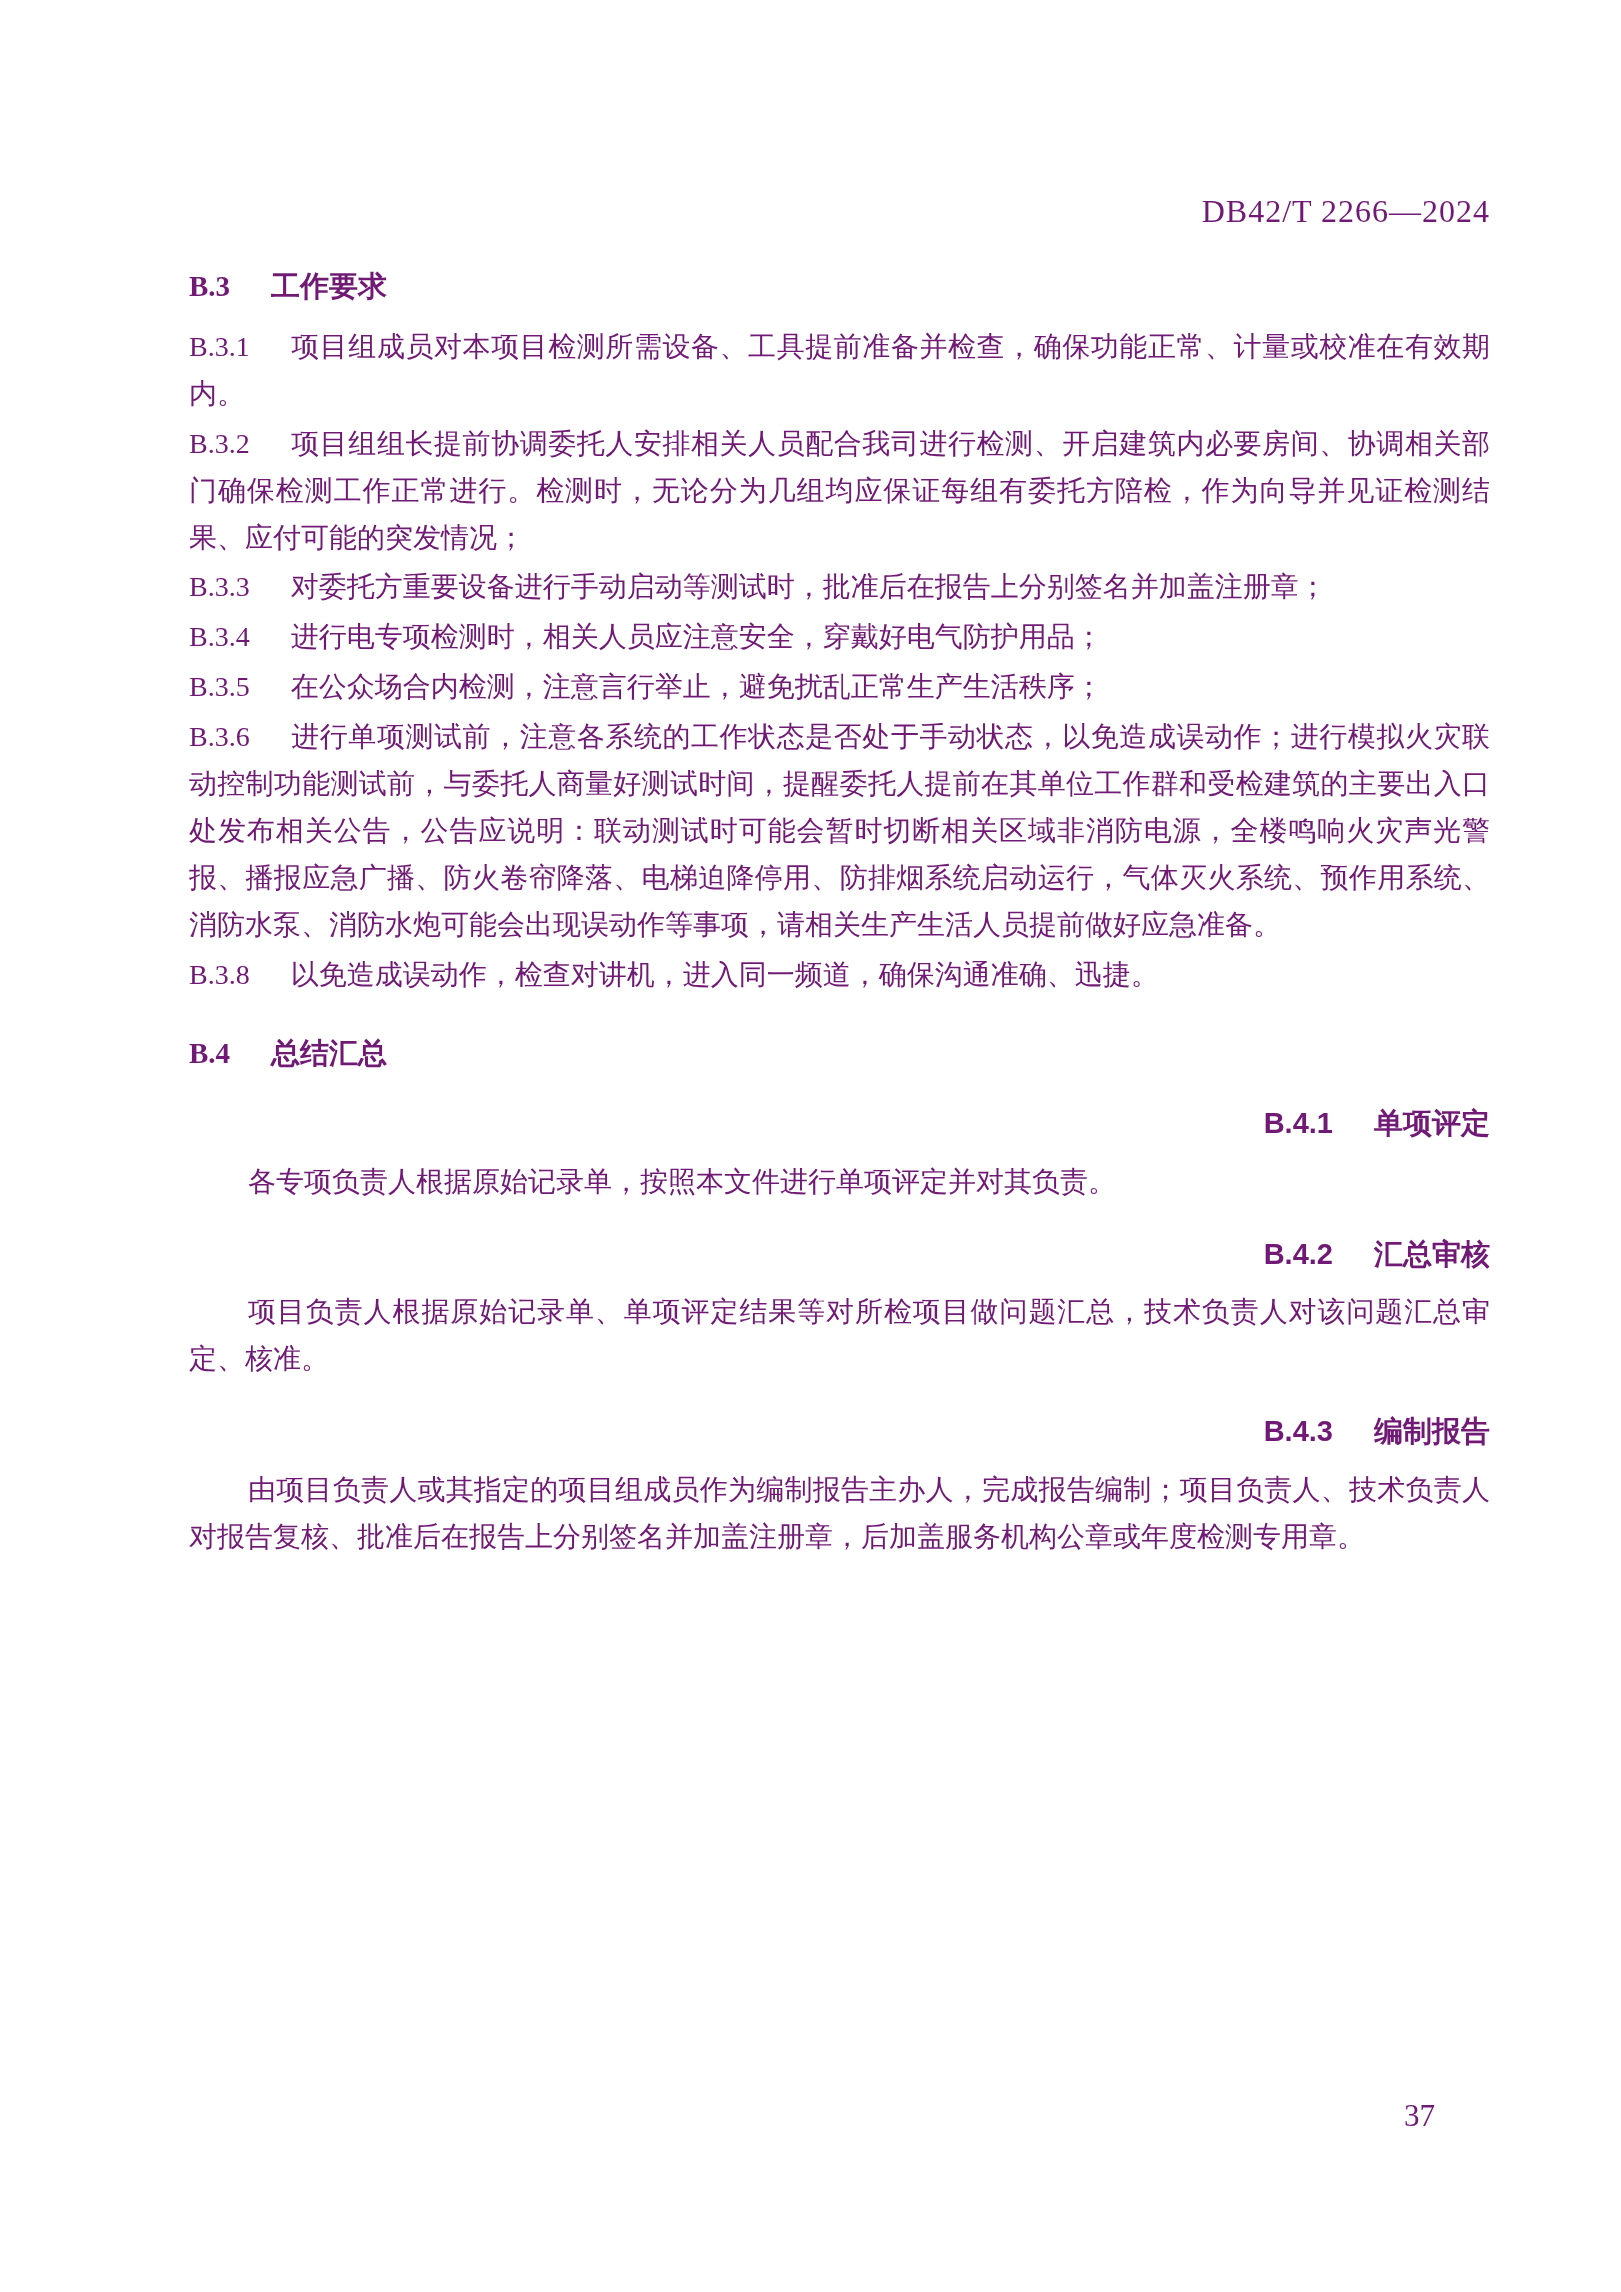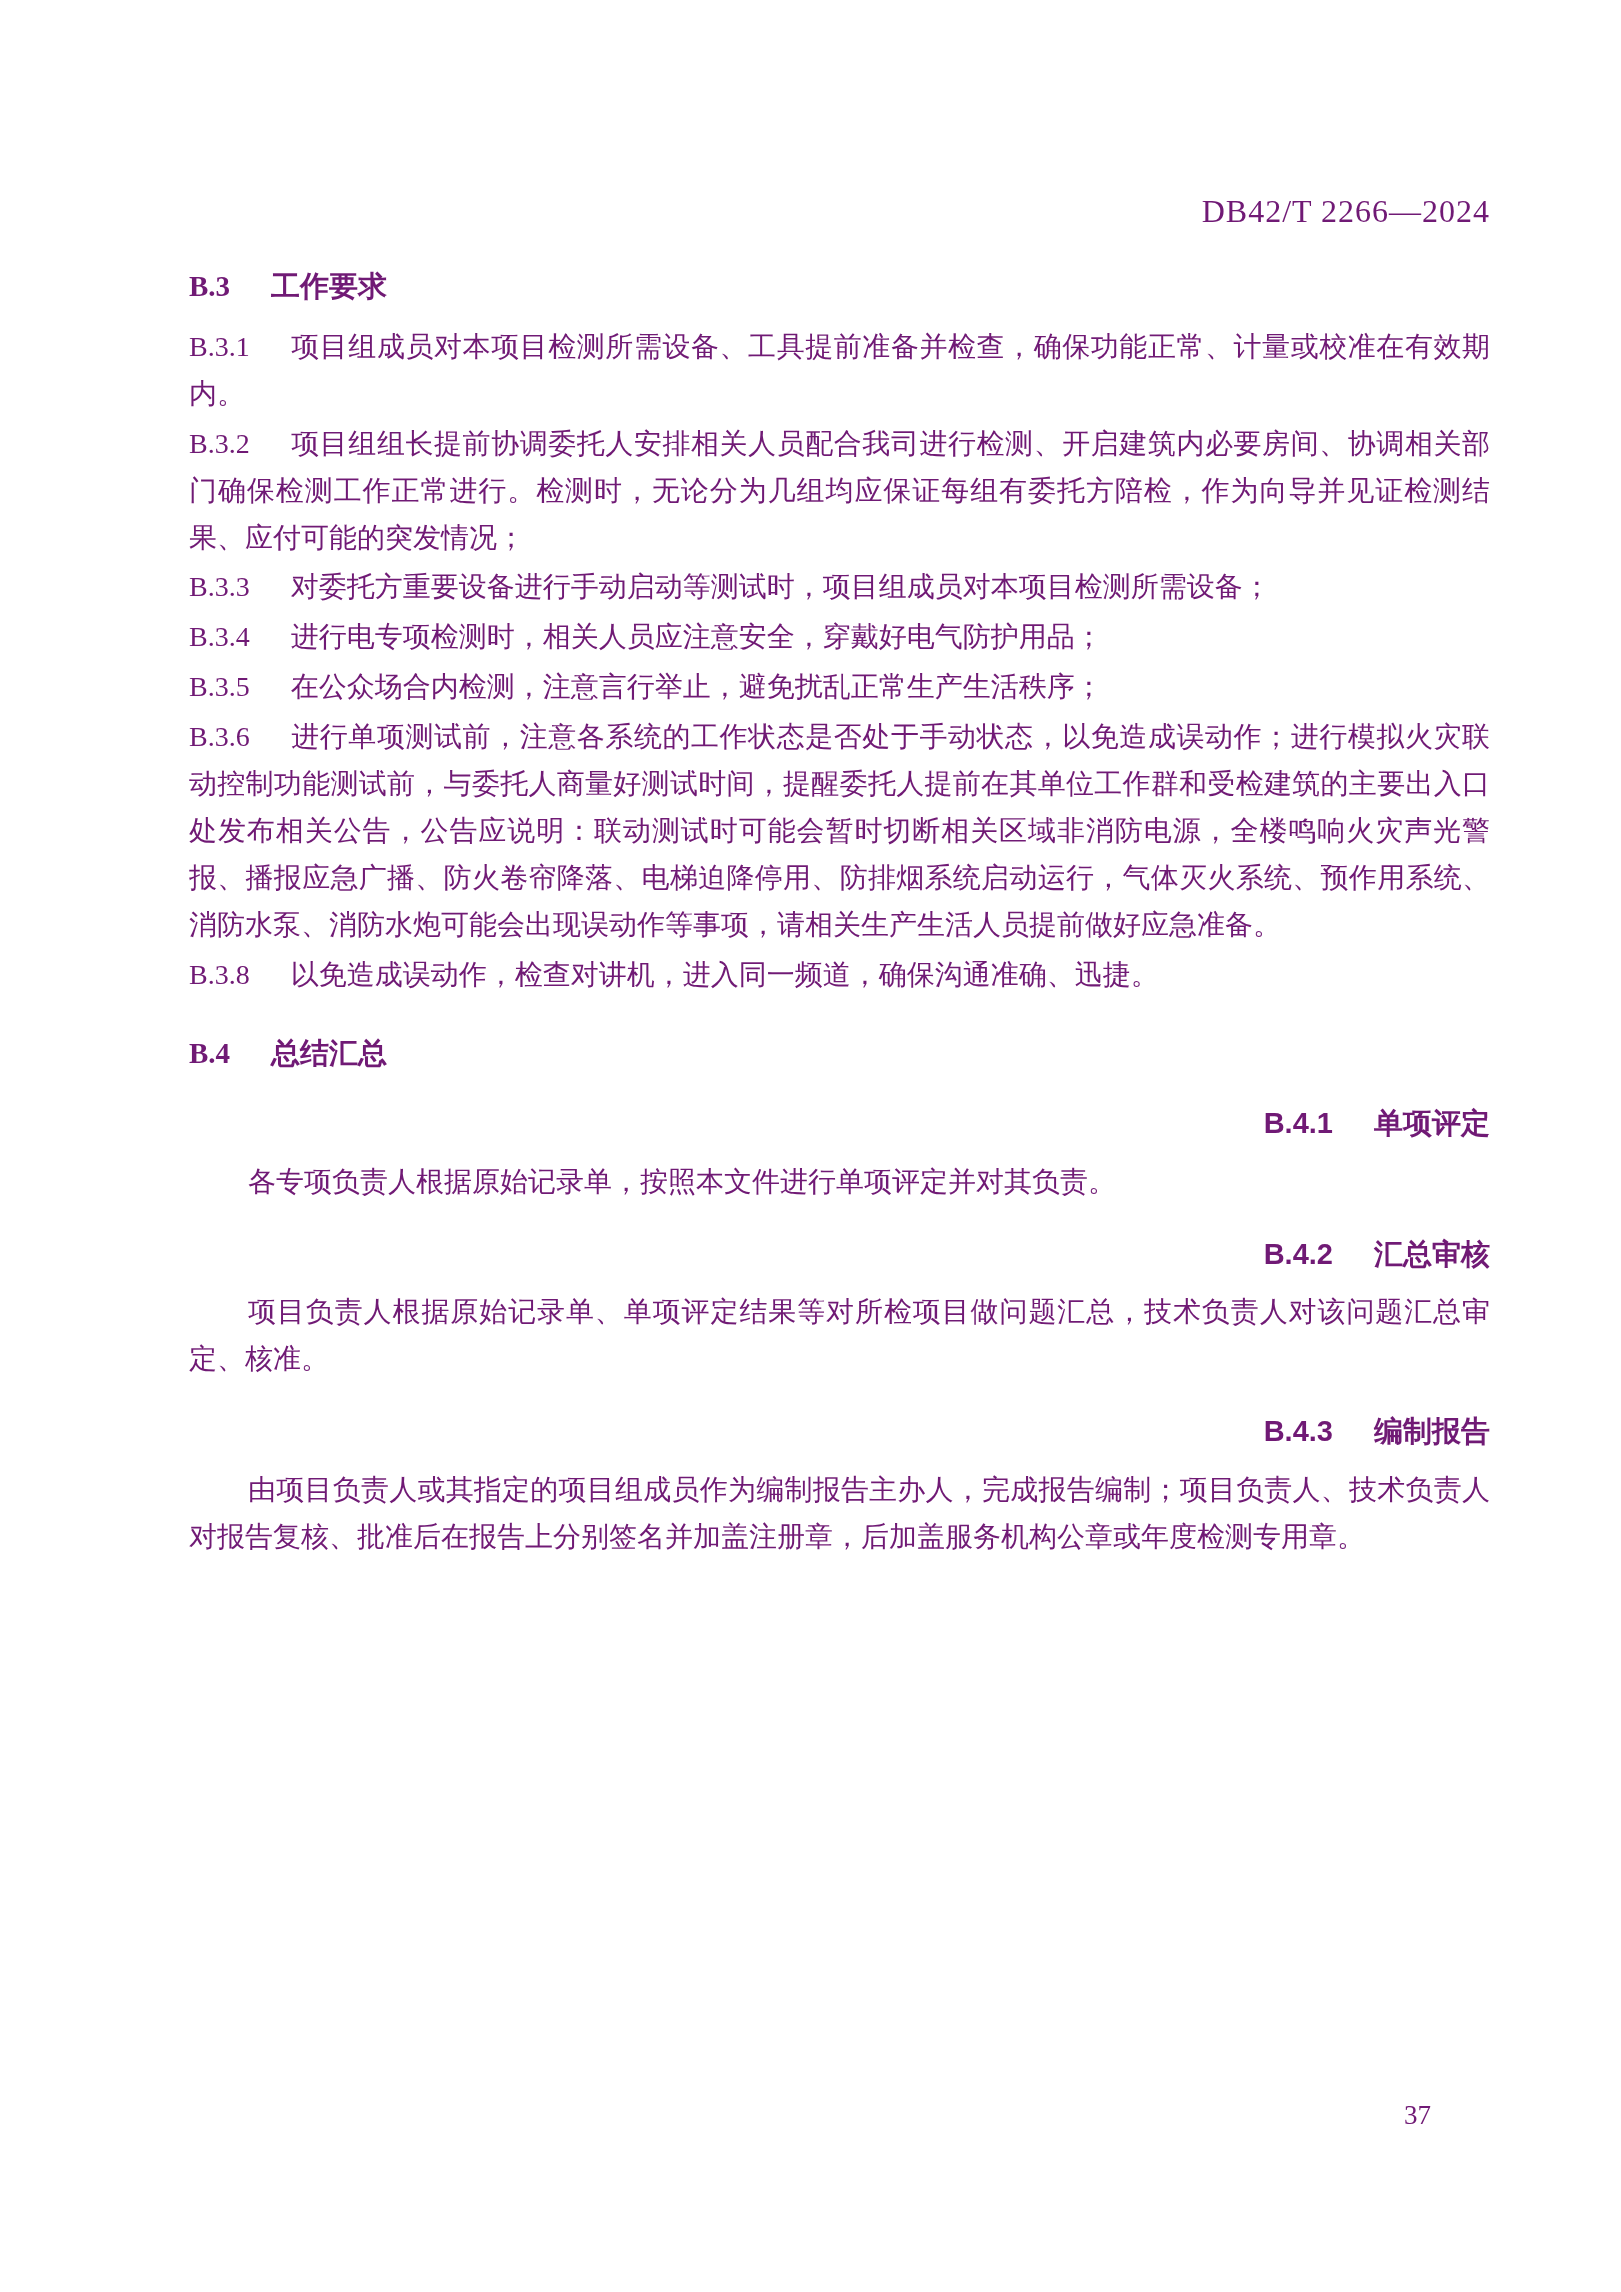--- a/index.html
+++ b/index.html
@@ -61,21 +61,21 @@
     margin-right: 41px;
   }
   .para.indent {
     text-indent: 59px;
   }
   .page-number {
     position: absolute;
     left: 1404px;
     top: 2098px;
     font-family: "Liberation Serif", "DejaVu Serif", serif;
-    font-size: 27px;
+    font-size: 31px;
     line-height: 35px;
   }
 </style>
 </head>
 <body>
 
 <div class="page">
   <div class="content">
 
     <div class="doc-header">DB42/T 2266—2024</div>
@@ -86,21 +86,21 @@
 
     <p class="para">
       <span class="pnum">B.3.1</span><span>项目组成员对本项目检测所需设备、工具提前准备并检查，确保功能正常、计量或校准在有效期内。</span>
     </p>
 
     <p class="para">
       <span class="pnum">B.3.2</span><span>项目组组长提前协调委托人安排相关人员配合我司进行检测、开启建筑内必要房间、协调相关部门确保检测工作正常进行。检测时，无论分为几组均应保证每组有委托方陪检，作为向导并见证检测结果、应付可能的突发情况；</span>
     </p>
 
     <p class="para">
-      <span class="pnum">B.3.3</span><span>对委托方重要设备进行手动启动等测试时，项目组成员对本项目检测所需设备；</span>
+      <span class="pnum">B.3.3</span><span>对委托方重要设备进行手动启动等测试时，批准后在报告上分别签名并加盖注册章；</span>
     </p>
 
     <p class="para">
       <span class="pnum">B.3.4</span><span>进行电专项检测时，相关人员应注意安全，穿戴好电气防护用品；</span>
     </p>
 
     <p class="para">
       <span class="pnum">B.3.5</span><span>在公众场合内检测，注意言行举止，避免扰乱正常生产生活秩序；</span>
     </p>
 

